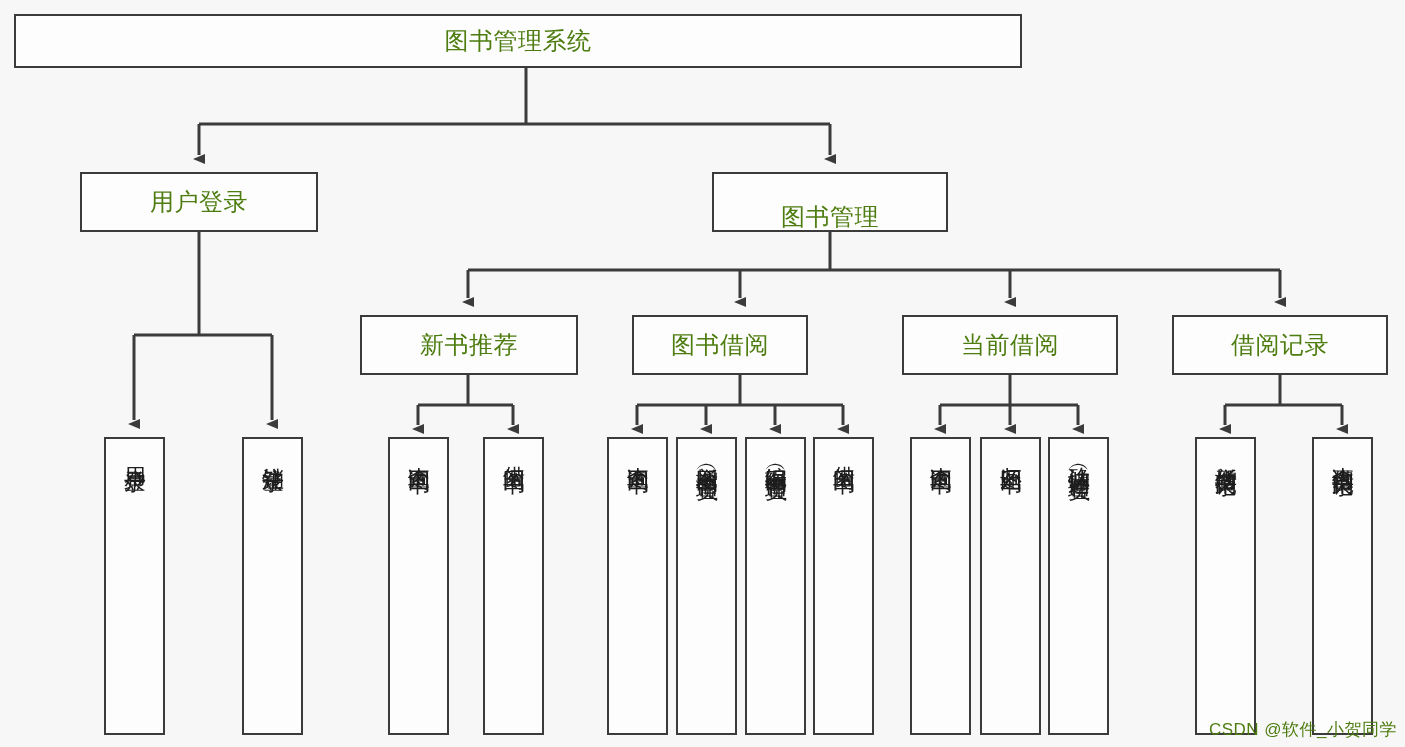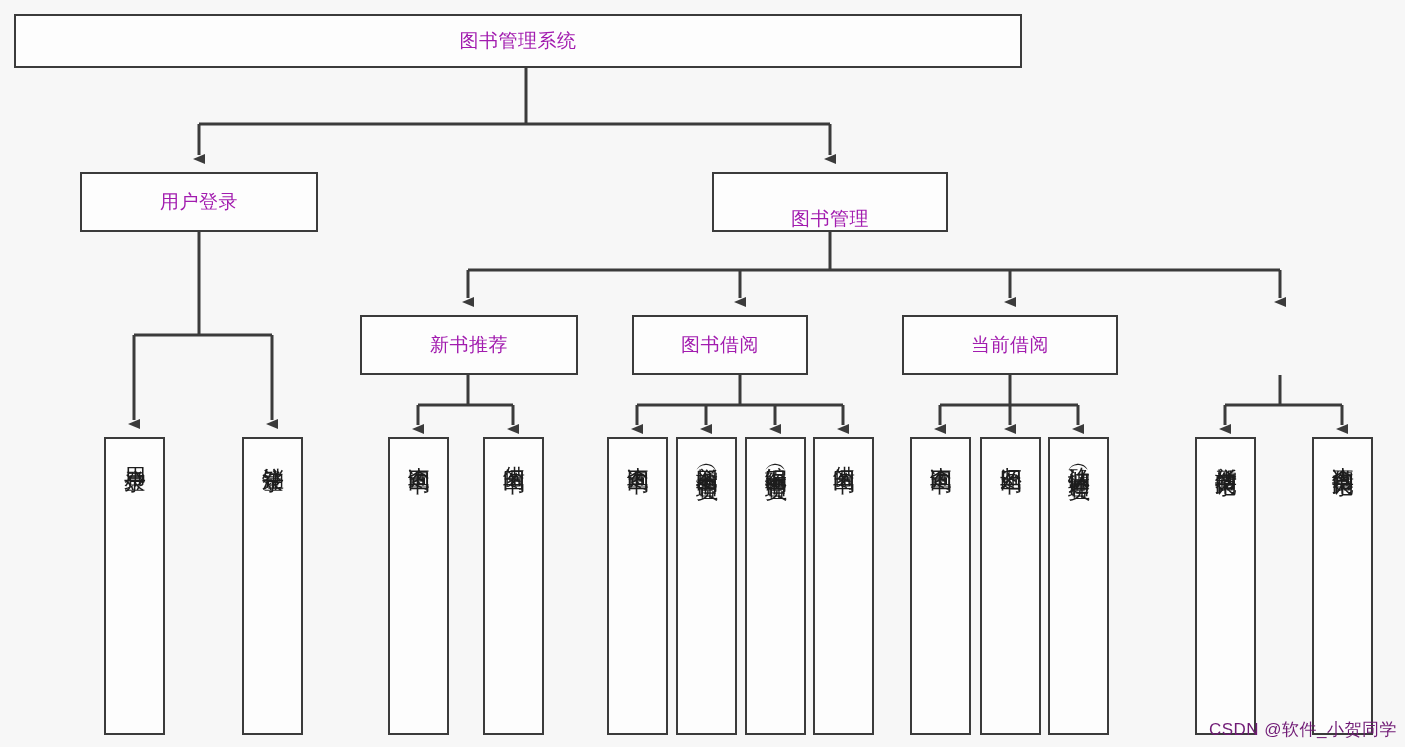--- a/index.html
+++ b/index.html
@@ -28,22 +28,22 @@
     position: absolute;
     box-sizing: border-box;
     background: #fdfdfd;
     border: 2px solid #3b3b3b;
     display: flex;
     align-items: center;
     justify-content: center;
     overflow: hidden;
   }
   .node-label-h {
-    font-size: 19px;
-    color: #a21caf;
+    font-size: 24px;
+    color: #4d7c0f;
     line-height: 1.1;
     letter-spacing: 0.5px;
     white-space: nowrap;
   }
   .node-label-v {
     font-size: 22px;
     color: #1d1d1d;
     line-height: 1.22;
     writing-mode: vertical-rl;
     text-orientation: upright;
@@ -52,21 +52,21 @@
   }
   .leaf-box {
     align-items: flex-start;
     padding-top: 10px;
   }
   .watermark {
     position: absolute;
     right: 8px;
     bottom: 6px;
     font-size: 17px;
-    color: #701a75;
+    color: #4d7c0f;
     white-space: nowrap;
     letter-spacing: 0.5px;
   }
 </style>
 </head>
 <body>
 
 <div id="canvas">
 
   <svg id="diagram-svg" viewBox="0 0 1405 747" xmlns="http://www.w3.org/2000/svg">
@@ -136,20 +136,23 @@
   </div>
 
   <div class="node-box" style="left:632px; top:315px; width:176px; height:60px;">
     <span class="node-label-h">图书借阅</span>
   </div>
 
   <div class="node-box" style="left:902px; top:315px; width:216px; height:60px;">
     <span class="node-label-h">当前借阅</span>
   </div>
 
+  <div class="node-box" style="left:1172px; top:315px; width:216px; height:60px;">
+    <span class="node-label-h">借阅记录</span>
+  </div>
 
   <div class="node-box leaf-box" style="left:104px; top:437px; width:61px; height:298px;">
     <span class="node-label-v">用户登录</span>
   </div>
 
   <div class="node-box leaf-box" style="left:242px; top:437px; width:61px; height:298px;">
     <span class="node-label-v">注销登录</span>
   </div>
 
   <div class="node-box leaf-box" style="left:388px; top:437px; width:61px; height:298px;">

